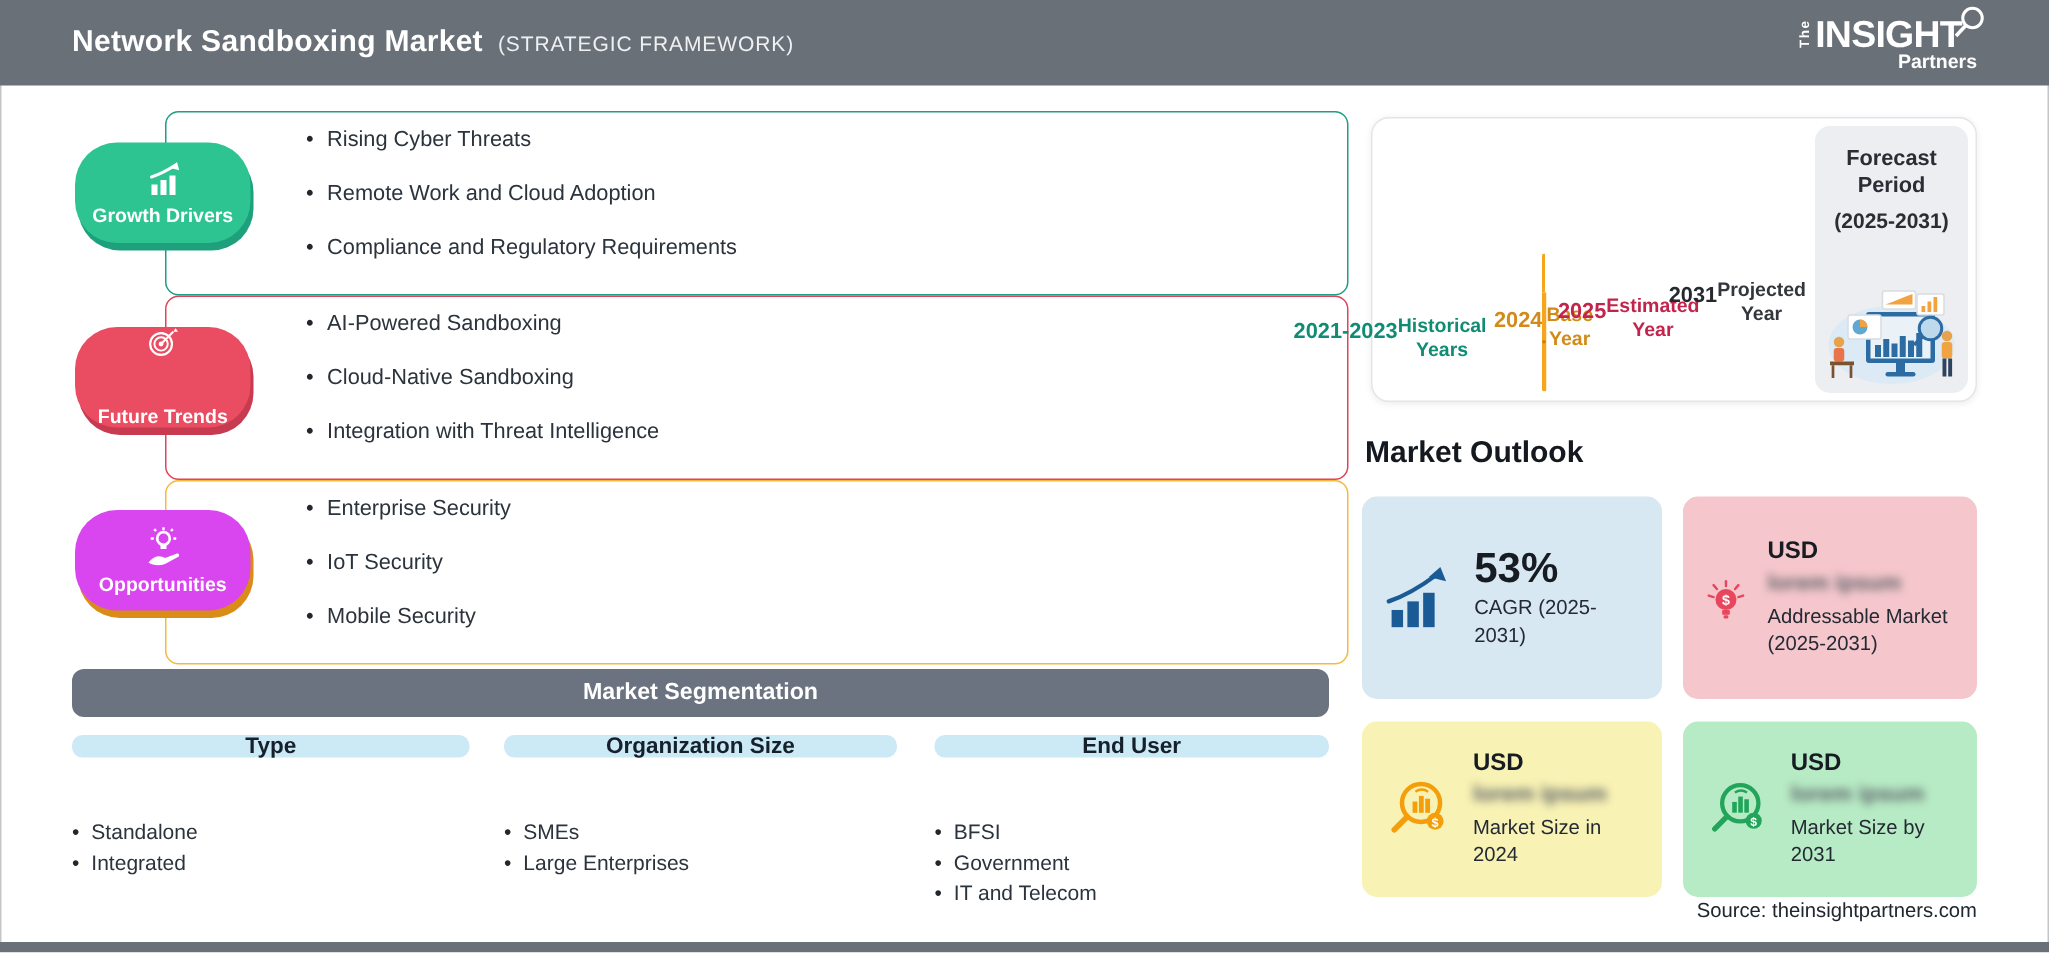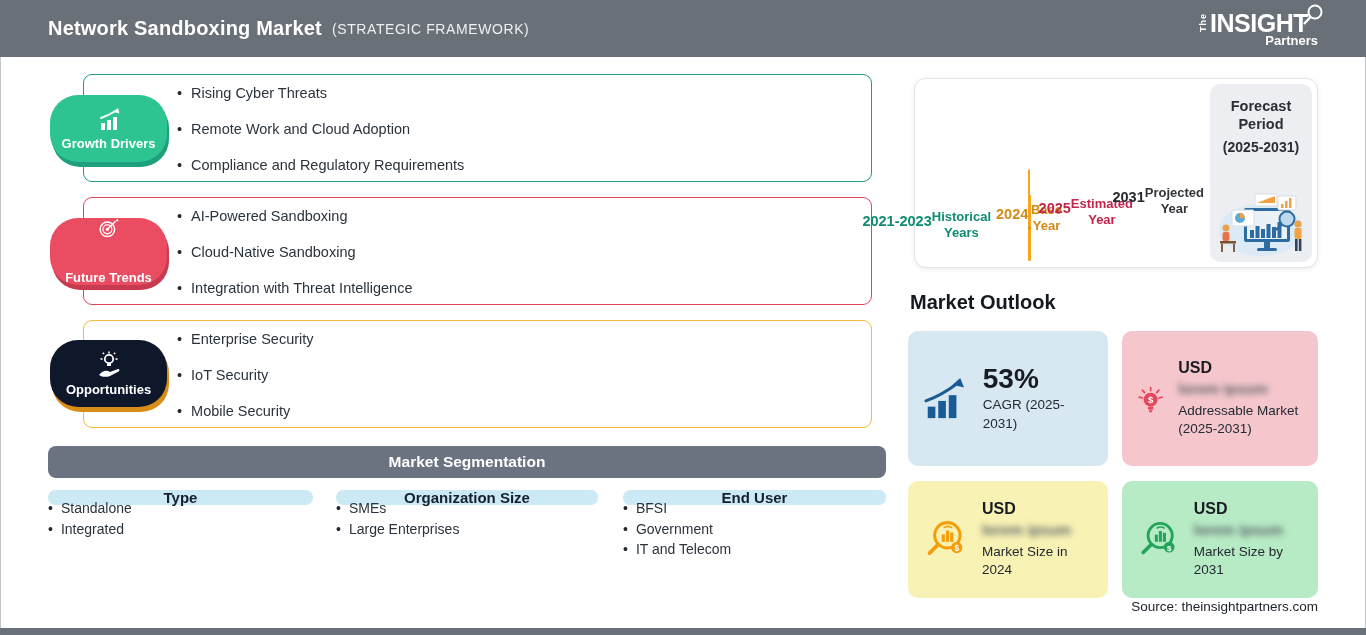--- a/index.html
+++ b/index.html
@@ -14,46 +14,46 @@
   .topbar .subtitle{color:#eef0f2;font-size:14px;font-weight:500;margin-left:10px;letter-spacing:.6px;text-align:center;}
   .logo{margin-left:auto;color:#fff;display:flex;flex-direction:column;align-items:flex-end;line-height:1;}
   .logo-top{display:flex;align-items:center;position:relative;}
   .logo-the{writing-mode:vertical-rl;transform:rotate(180deg);font-size:9px;font-weight:700;
             letter-spacing:1px;margin-right:2px;}
   .logo-insight{font-size:25px;font-weight:800;letter-spacing:-.5px;}
   .logo-mag{margin-left:-6px;margin-top:-14px;}
   .logo-partners{font-size:13px;font-weight:700;margin-top:-2px;margin-right:6px;}
 
   
-  .sec-box{position:absolute;left:83px;width:789px;height:108px;border-radius:9px;
+  .sec-box{position:absolute;left:110px;width:789px;height:123px;border-radius:9px;
            box-sizing:border-box;background:#fff;}
   .sec-box ul{list-style:none;margin:0;padding:10px 10px 10px 93px;height:88px;
               display:flex;flex-direction:column;justify-content:space-between;}
   .sec-box li{font-size:14.5px;color:#2b333c;}
   .sec-box li::before{content:"•";margin-right:9px;color:#22272e;}
   .pill{position:absolute;left:50px;width:117px;height:67px;border-radius:28px;
         display:flex;flex-direction:column;align-items:center;justify-content:center;gap:3px;z-index:2;}
   .pill .pl{color:#fff;font-size:13px;font-weight:700;white-space:nowrap;}
   .box-growth{border:1.6px solid #1f9e85;}
   .box-trends{border:1.6px solid #e04459;}
   .box-opps{border:1.6px solid #f5b93b;}
   .pill-growth{background:#2EC492;box-shadow:2px 5px 0 #1fa07d;}
   .pill-trends{background:#EA4D62;box-shadow:2px 5px 0 #c73a50;gap:31px;}
-  .pill-opps{background:#0f172a;box-shadow:2px 5px 0 #d98c17;}
+  .pill-opps{background:#d946ef;box-shadow:2px 5px 0 #d98c17;}
 
   
   .seg-bar{position:absolute;left:48px;top:446px;width:838px;height:32px;background:#6B7280;
            border-radius:8px;display:flex;align-items:center;justify-content:center;
            color:#fff;font-size:15.5px;font-weight:700;}
   .seg-head{position:absolute;top:490px;height:15px;background:#CBEAF6;border-radius:7px;
             display:flex;align-items:center;justify-content:center;font-size:15px;font-weight:700;color:#15202b;}
   .seg-head.c1{left:48px;width:265px;}
   .seg-head.c2{left:336px;width:262px;}
   .seg-head.c3{left:623px;width:263px;}
-  .seg-list{position:absolute;top:498px;list-style:none;margin:0;padding:0;}
+  .seg-list{position:absolute;top:544px;list-style:none;margin:0;padding:0;}
   .seg-list.c1{left:48px;}
   .seg-list.c2{left:336px;}
   .seg-list.c3{left:623px;}
   .seg-list li{font-size:14px;color:#2b333c;line-height:20.5px;}
   .seg-list li::before{content:"•";margin-right:8px;color:#22272e;}
 
   
   .tl-card{position:absolute;left:914px;top:78px;width:404px;height:190px;background:#fff;
            border:1px solid #e3e5e9;border-radius:12px;box-shadow:0 1px 5px rgba(0,0,0,.08);
            box-sizing:border-box;display:flex;}

